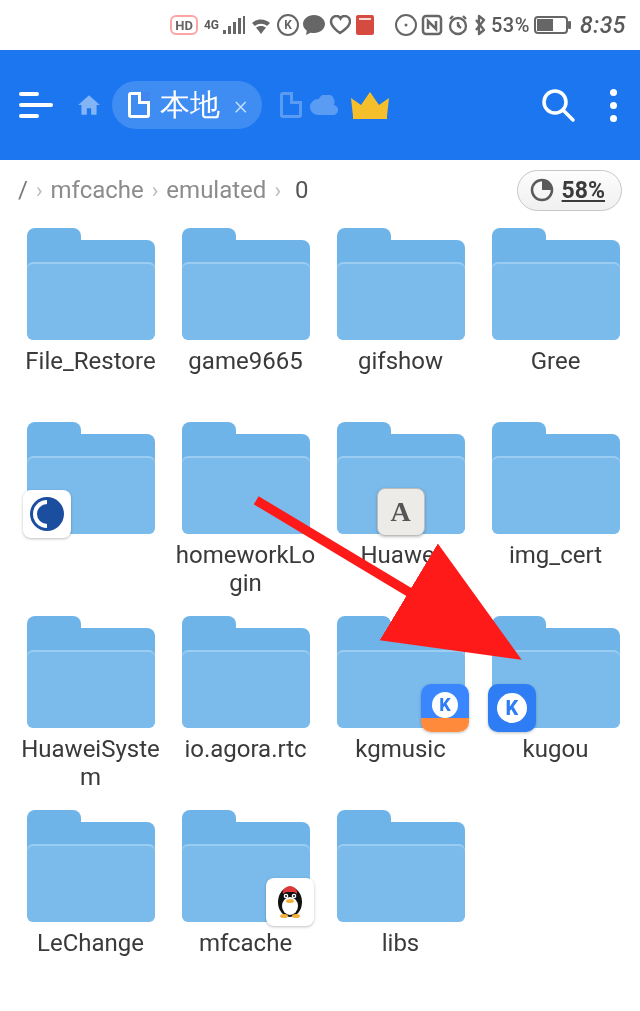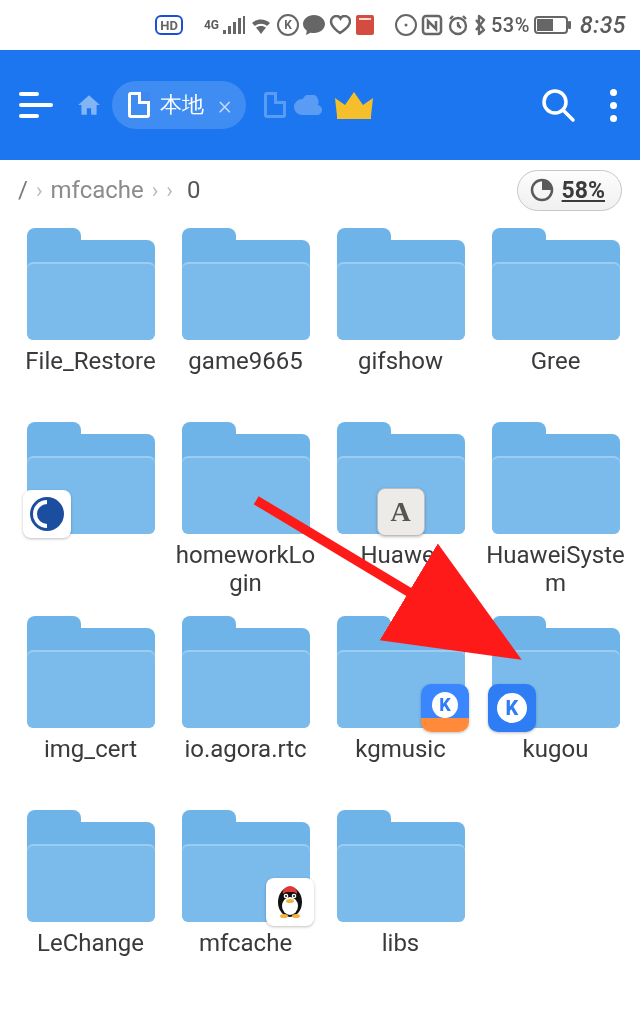--- a/index.html
+++ b/index.html
@@ -13,21 +13,21 @@
     align-items:center;
     justify-content:flex-end;
     padding:0 14px 0 0;
     gap:4px;
     color:#5a5a5a;
     font-size:20px;
     font-weight:500;
   }
   .status-bar .pill {
     display:inline-flex; align-items:center; justify-content:center;
-    border:2px solid #1d4ed8; border-radius:6px; padding:0 3px; font-size:13px; font-weight:700; height:20px; color:#666;
+    border:2px solid #fca5a5; border-radius:6px; padding:0 3px; font-size:13px; font-weight:700; height:20px; color:#666;
   }
   .status-bar svg { display:block; }
   .status-bar .gap { width:12px; }
   .status-bar .clock { font-size:23px; letter-spacing:0.5px; margin-left:4px;font-style:italic;}
   .status-bar .pct { letter-spacing:0.5px; }
 
   
   .app-bar {
     height: 110px;
     background:#1b76f0;
@@ -59,21 +59,21 @@
     height:48px;
   }
   .tab-chip .sd {
     width:22px; height:26px; border:3px solid #fff; border-radius:3px 3px 3px 3px;
     position:relative;
   }
   .tab-chip .sd::before{
     content:""; position:absolute; top:-3px; right:-3px; width:9px; height:9px; background:#3f87ed;
     border-left:3px solid #fff; border-bottom:3px solid #fff;
   }
-  .tab-chip .label { color:#fff; font-size:22px; }
+  .tab-chip .label { color:#fff; font-size:30px; }
   .tab-chip .close { color:rgba(255,255,255,0.7); font-size:26px; font-weight:300; margin-left:4px; line-height:1;}
   
   .dim-icons { display:flex; align-items:center; gap:8px; margin-left:8px; opacity:0.35; }
   .dim-icons .sd2 {
     width:22px; height:26px; border:3px solid #cfe1fb; border-radius:3px; position:relative;
   }
   .dim-icons .sd2::before{
     content:""; position:absolute; top:-3px; right:-3px; width:9px; height:9px; background:#1b76f0;
     border-left:3px solid #cfe1fb; border-bottom:3px solid #cfe1fb;
   }
@@ -153,21 +153,21 @@
   
   .arrow-layer {
     position:absolute; inset:0; pointer-events:none;
   }
 </style>
 </head>
 <body>
 
 <div class="status-bar">
   <span class="pill">HD</span>
-  <span style="font-size:12px; font-weight:700; margin-left:17px;">4G</span>
+  <span style="font-size:12px; font-weight:700; margin-left:2px;">4G</span>
   <svg width="22" height="18" viewBox="0 0 22 18">
       <path fill="#666" d="M0 14h3v4H0zM5 10h3v8H5zM10 6h3v12h-3zM15 2h3v16h-3zM20 0h2v18h-2z"></path>
     </svg>
   <svg width="24" height="18" viewBox="0 0 24 18">
       <path fill="#666" d="M12 18l-3-4c1.7-1.3 4.3-1.3 6 0l-3 4zm-6-8l-3-3c5-4.7 13-4.7 18 0l-3 3c-3.3-3-8.7-3-12 0zm3 4l-2-2.3c2.6-2.3 7.4-2.3 10 0L15 14c-1.6-1.5-4.4-1.5-6 0z"></path>
     </svg>
   <svg width="22" height="22" viewBox="0 0 22 22">
       <circle cx="11" cy="11" r="10" fill="none" stroke="#666" stroke-width="2"></circle>
       <text x="11" y="15" text-anchor="middle" font-size="12" fill="#666" font-weight="700">K</text>
     </svg>
@@ -249,20 +249,21 @@
       <span></span>
       <span></span>
   </div>
 </div>
 
 <div class="crumb-row">
   <span class="slash">/</span>
   <span class="chev">›</span>
   <span>mfcache</span>
   <span class="chev">›</span>
+  <span>emulated</span>
   <span class="chev">›</span>
   <span class="seg-last">0</span>
   <span class="flex"></span>
   <div class="storage-pill">
     <svg width="24" height="24" viewBox="0 0 24 24">
       <circle cx="12" cy="12" r="10" fill="none" stroke="#5a5a5a" stroke-width="2.5"></circle>
       <path fill="#5a5a5a" d="M12 2 A10 10 0 0 1 22 12 L12 12 Z"></path>
     </svg>
     <span>58%</span>
   </div>
@@ -349,32 +350,32 @@
     <div class="fname">Huawei</div>
   </div>
   <div class="cell">
     <div class="folder-wrap">
         <div class="folder">
           <div class="folder-tab"></div>
           <div class="folder-back"></div>
           <div class="folder-front"></div>
         </div>
       </div>
+    <div class="fname">img_cert</div>
+  </div>
+
+  <div class="cell">
+    <div class="folder-wrap">
+        <div class="folder">
+          <div class="folder-tab"></div>
+          <div class="folder-back"></div>
+          <div class="folder-front"></div>
+        </div>
+      </div>
     <div class="fname">HuaweiSystem</div>
-  </div>
-
-  <div class="cell">
-    <div class="folder-wrap">
-        <div class="folder">
-          <div class="folder-tab"></div>
-          <div class="folder-back"></div>
-          <div class="folder-front"></div>
-        </div>
-      </div>
-    <div class="fname">img_cert</div>
   </div>
   <div class="cell">
     <div class="folder-wrap">
         <div class="folder">
           <div class="folder-tab"></div>
           <div class="folder-back"></div>
           <div class="folder-front"></div>
         </div>
       </div>
     <div class="fname">io.agora.rtc</div>

